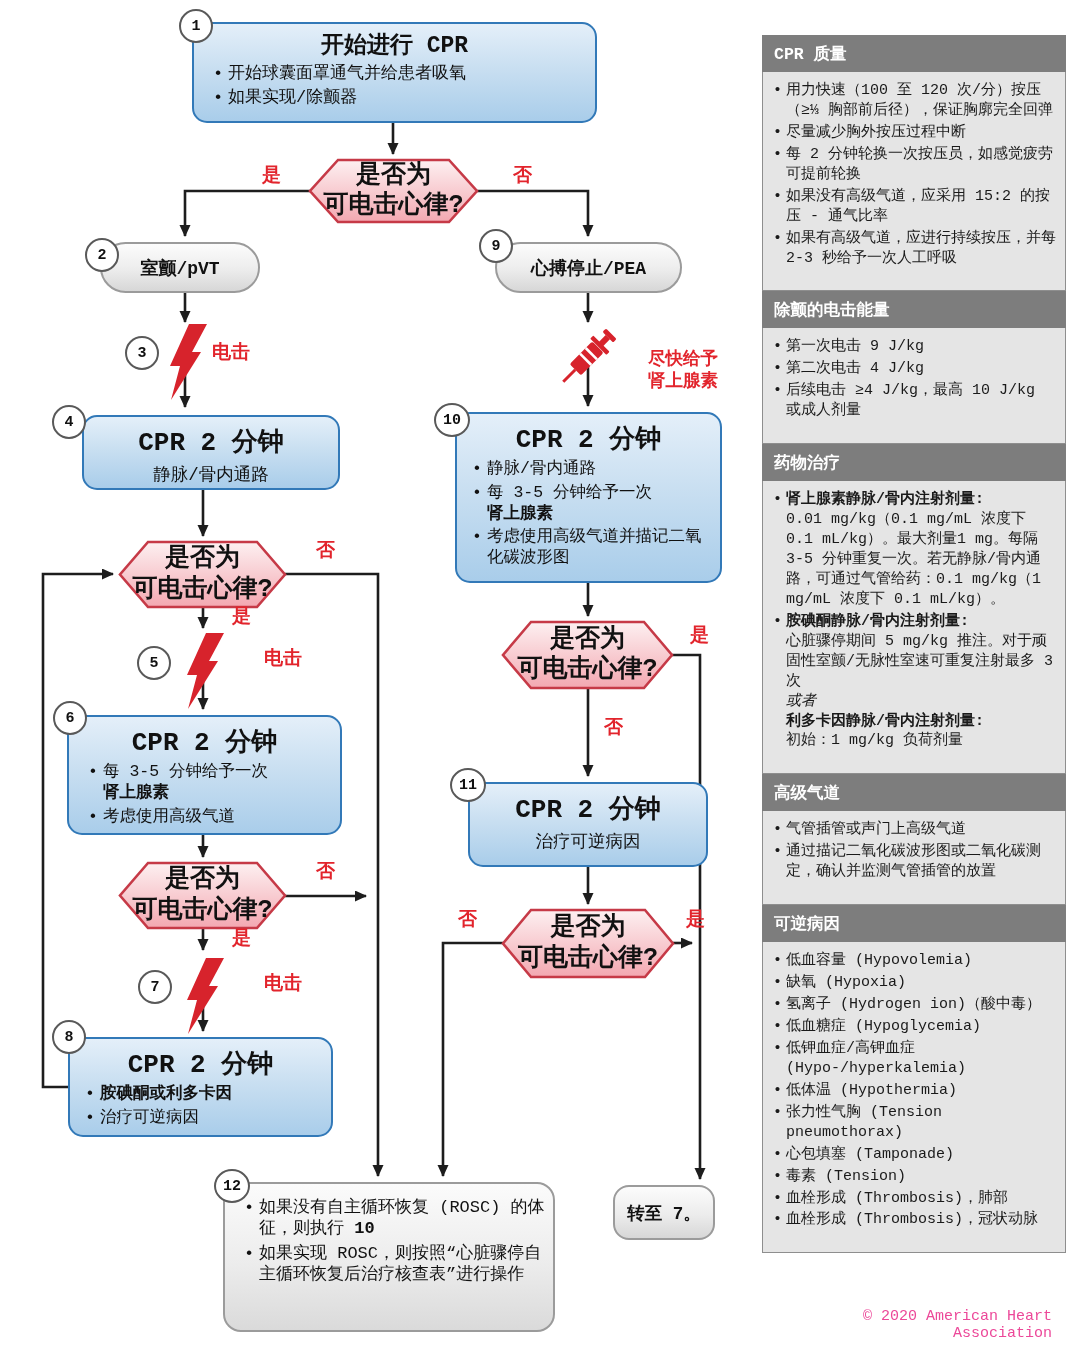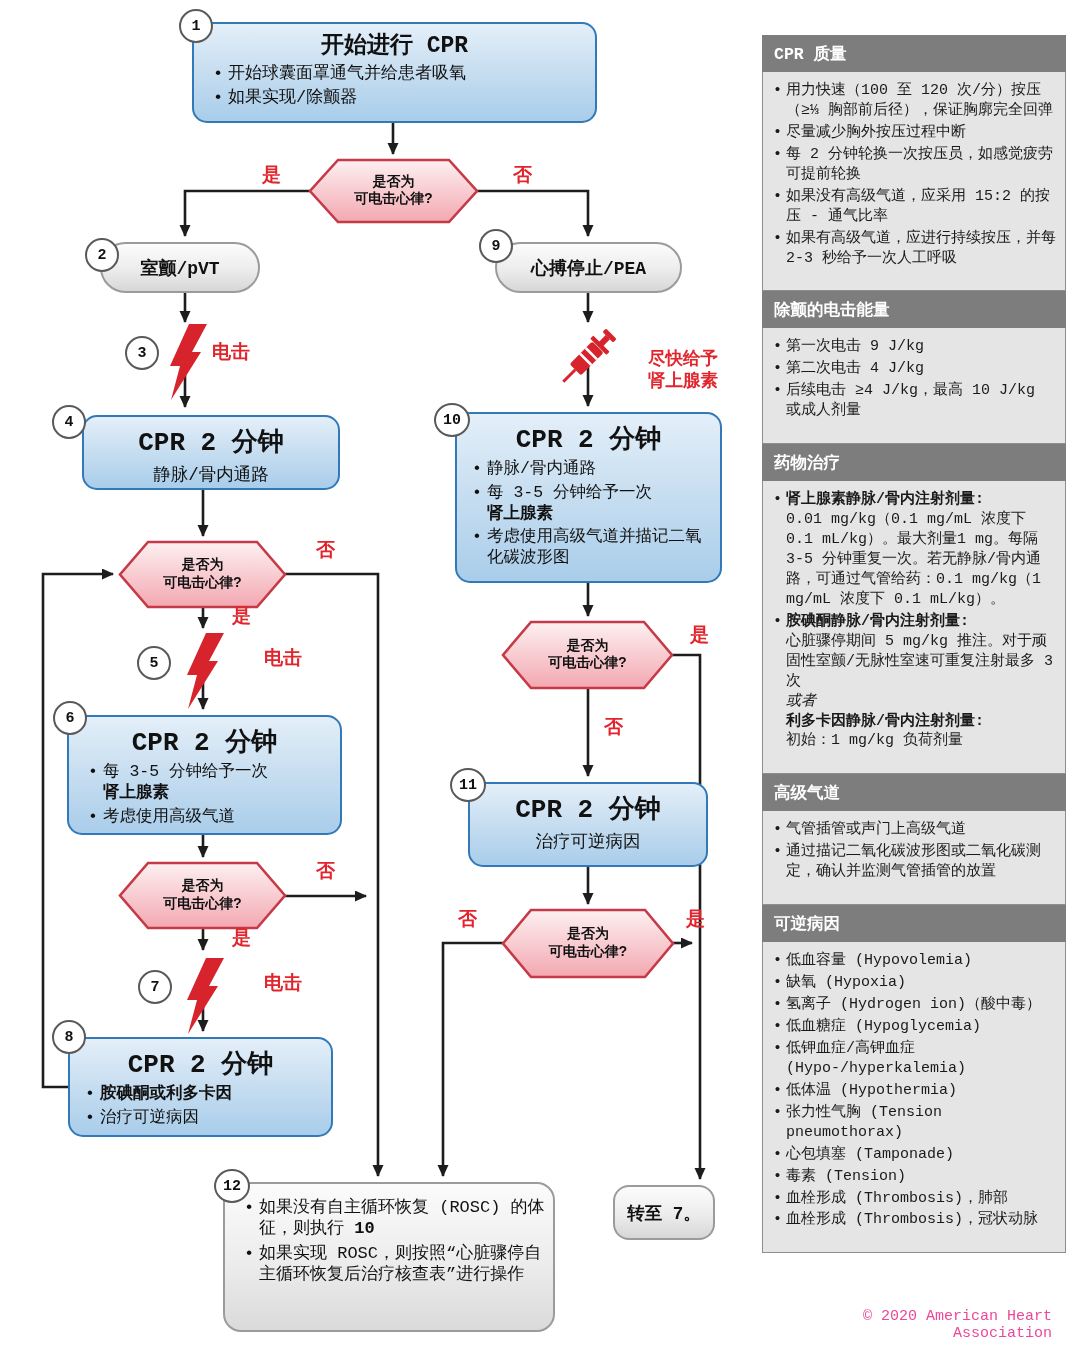--- a/index.html
+++ b/index.html
@@ -14,21 +14,21 @@
         display:flex;align-items:center;justify-content:center;font-weight:bold;font-size:18px;}
   .box-gray{border:2.2px solid #9b9b9b;border-radius:18px;
         background:linear-gradient(180deg,#fbfbfb 0%,#ececec 55%,#dadada 100%);}
   .bt{font-weight:bold;font-size:26px;text-align:center;margin-top:7px;}
   .bt1{font-weight:bold;font-size:23px;text-align:center;margin-top:5px;}
   .sub{font-size:17.5px;text-align:center;margin-top:3px;}
   ul.fb{list-style:none;margin:3px 0 0 0;padding:0 6px 0 34px;font-size:16.5px;line-height:1.26;text-align:left;}
   ul.fb li{position:relative;margin-bottom:3px;}
   ul.fb li::before{content:"•";position:absolute;left:-15px;}
   .hex-text{display:flex;flex-direction:column;align-items:center;justify-content:center;
-            font-weight:bold;font-size:14px;line-height:1.22;text-align:center;z-index:2;}
+            font-weight:bold;font-size:25px;line-height:1.22;text-align:center;z-index:2;}
   .num{position:absolute;z-index:3;width:30px;height:30px;border-radius:50%;background:#fff;
        border:2.4px solid #595959;display:flex;align-items:center;justify-content:center;
        font-weight:bold;font-size:15px;color:#111;}
   .rl{position:absolute;z-index:2;color:#e2242c;font-weight:bold;font-size:19px;line-height:1.15;}
   
   #sidebar{position:absolute;left:762px;top:23px;width:304px;z-index:2;margin-top:12px;}
   .side-sec .hdr{background:#7d7d7d;color:#fff;font-weight:bold;font-size:16.5px;
                  padding:8px 12px 7px 12px;}
   .side-sec .bd{border:1.6px solid #8e8e8e;border-top:none;background:#e5e5e5;
                 padding:9px 6px 20px 6px;font-size:15px;line-height:1.33;color:#1a1a1a;}

